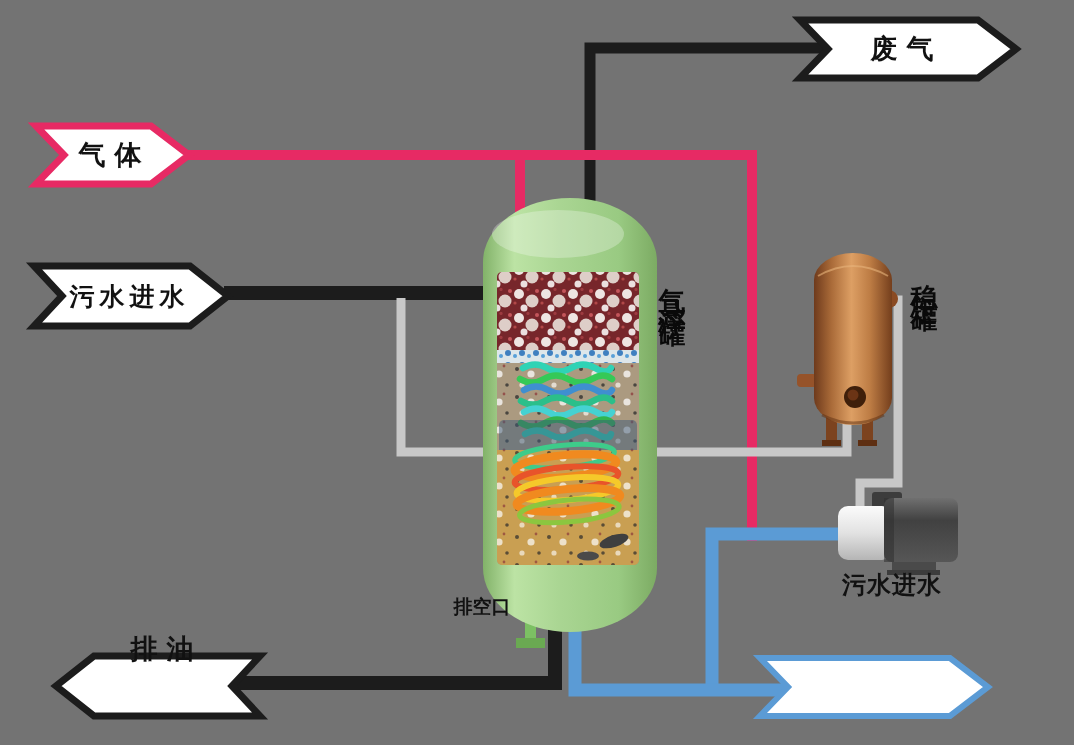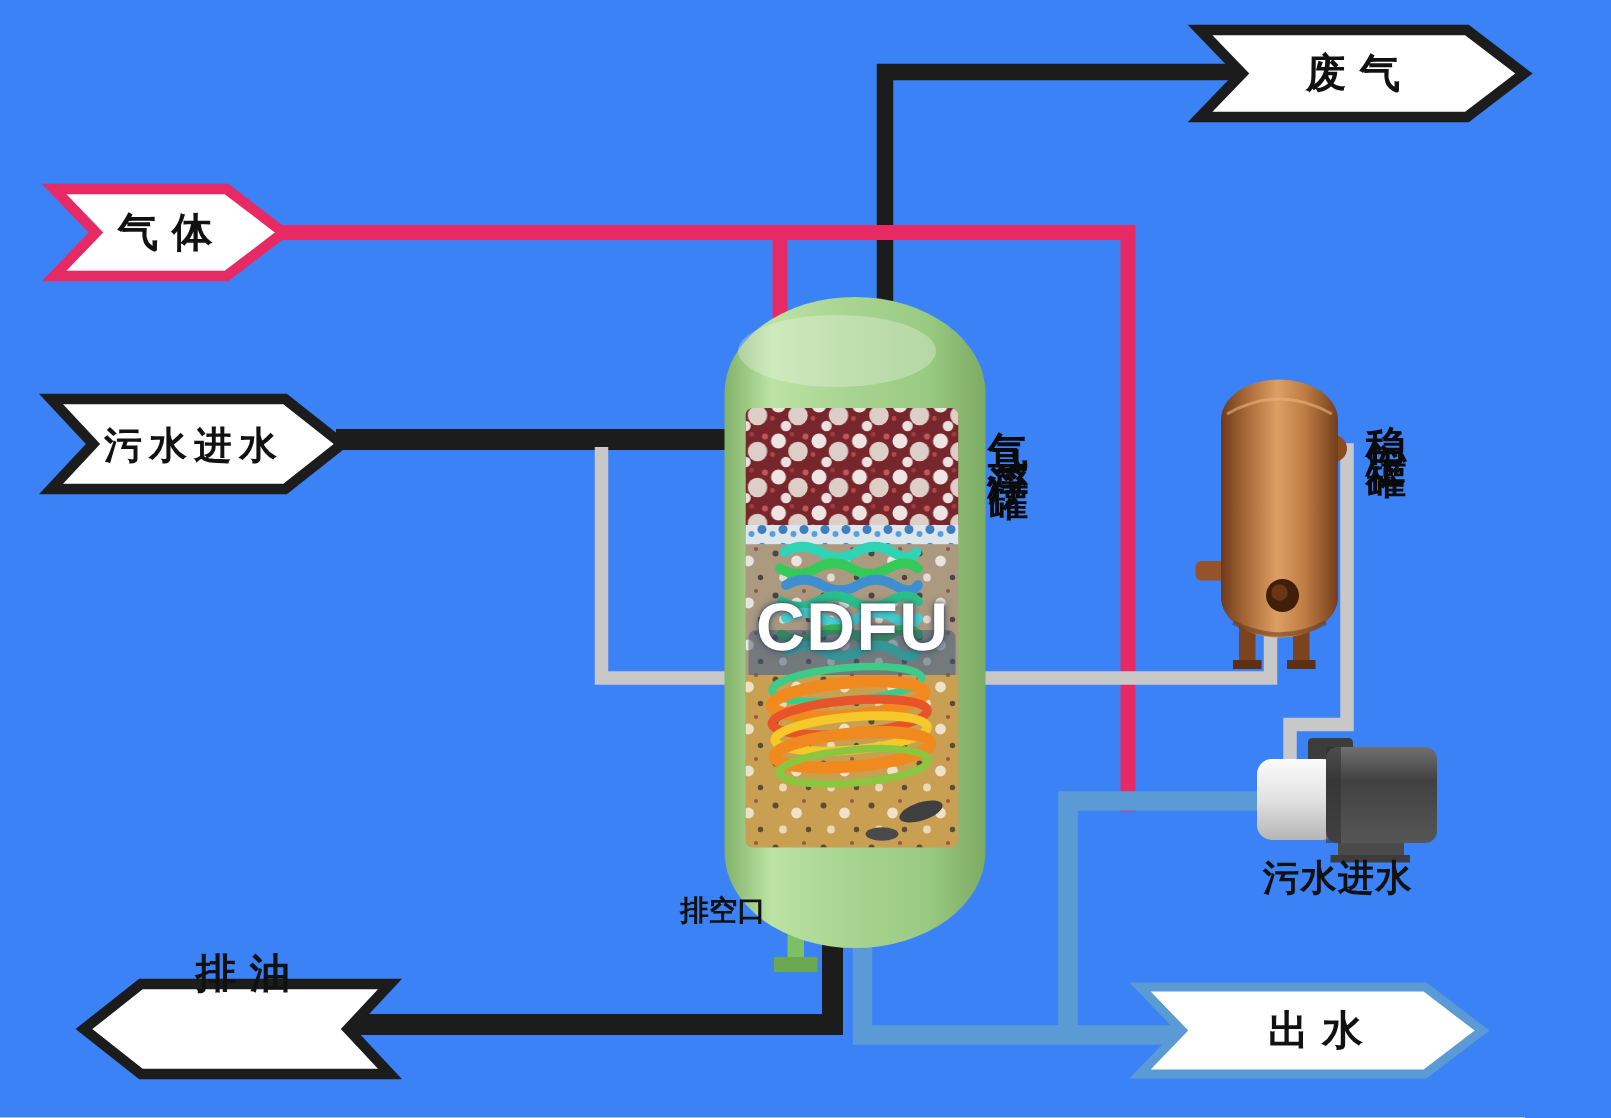--- a/index.html
+++ b/index.html
@@ -1,17 +1,17 @@
 <!DOCTYPE html>
 <html><head>
 <meta charset="utf-8">
 <style>
   html,body{margin:0;padding:0;background:#ffffff;}
   .stage{
-    position:relative;width:1074px;height:745px;background:#3b82f6;overflow:hidden;
+    position:relative;width:1074px;height:745px;background:#737373;overflow:hidden;
     font-family:"Liberation Sans", sans-serif;
   }
   .stage svg{position:absolute;left:0;top:0;}
   .lbl{
     position:absolute;display:flex;align-items:center;justify-content:center;
     font-weight:700;color:#111;white-space:nowrap;
   }
   .banner-txt{font-size:27px;letter-spacing:9px;text-indent:9px;}
   .banner-txt.small{font-size:25px;letter-spacing:5px;text-indent:5px;}
   .vlabel{
@@ -164,23 +164,21 @@
     <polygon points="36,126 151,126 189,155 151,184 36,184 64,155" fill="#ffffff" stroke-width="7" stroke-linejoin="miter" stroke="#e72a64"></polygon>
     <polygon points="34,266 190,266 228,296 190,326 34,326 62,296" fill="#ffffff" stroke-width="7" stroke-linejoin="miter" stroke="#1c1c1c"></polygon>
     <polygon points="260,656 94,656 56,686 94,716 260,716 232,686" fill="#ffffff" stroke-width="7" stroke-linejoin="miter" stroke="#1c1c1c"></polygon>
     <polygon points="760,658 950,658 988,687 950,716 760,716 788,687" fill="#ffffff" stroke-width="6" stroke-linejoin="miter" stroke="#5b9bd5"></polygon>
   </svg>
 
   <div class="lbl banner-txt" style="left:822px;top:21px;width:160px;height:56px;">废气</div>
   <div class="lbl banner-txt small" style="left:52px;top:267px;width:150px;height:58px;">污水进水</div>
   <div class="lbl banner-txt" style="left:50px;top:127px;width:120px;height:56px;">气体</div>
   <div class="lbl banner-txt" style="left:92px;top:620px;width:140px;height:58px;">排油</div>
-  <div class="lbl banner-txt" style="left:792px;top:659px;width:170px;height:56px;">出水</div>
 
-  <div class="cdfu-txt" style="left:496px;top:392px;width:145px;height:52px;">CDFU</div>
 
   <div class="vlabel" style="left:658px;top:266px;">气悬浮罐</div>
   <div class="vlabel" style="left:910px;top:262px;">稳定罐</div>
 
   <div class="lbl pump-lbl" style="left:812px;top:570px;width:160px;height:30px;">污水进水</div>
   <div class="lbl small-lbl" style="left:446px;top:595px;width:72px;height:24px;">排空口</div>
 
 </div>
 
 </body></html>

